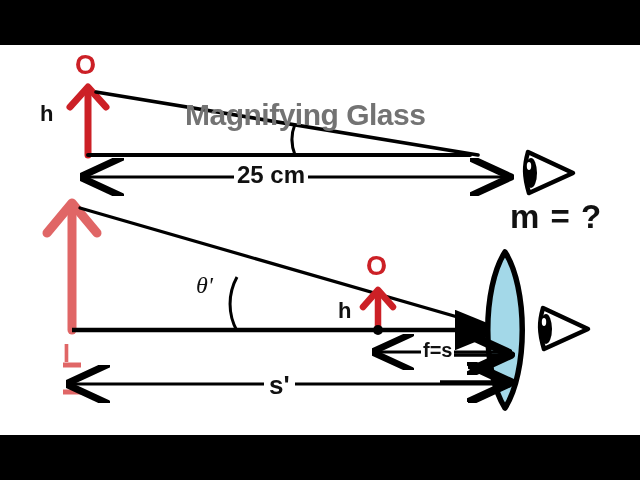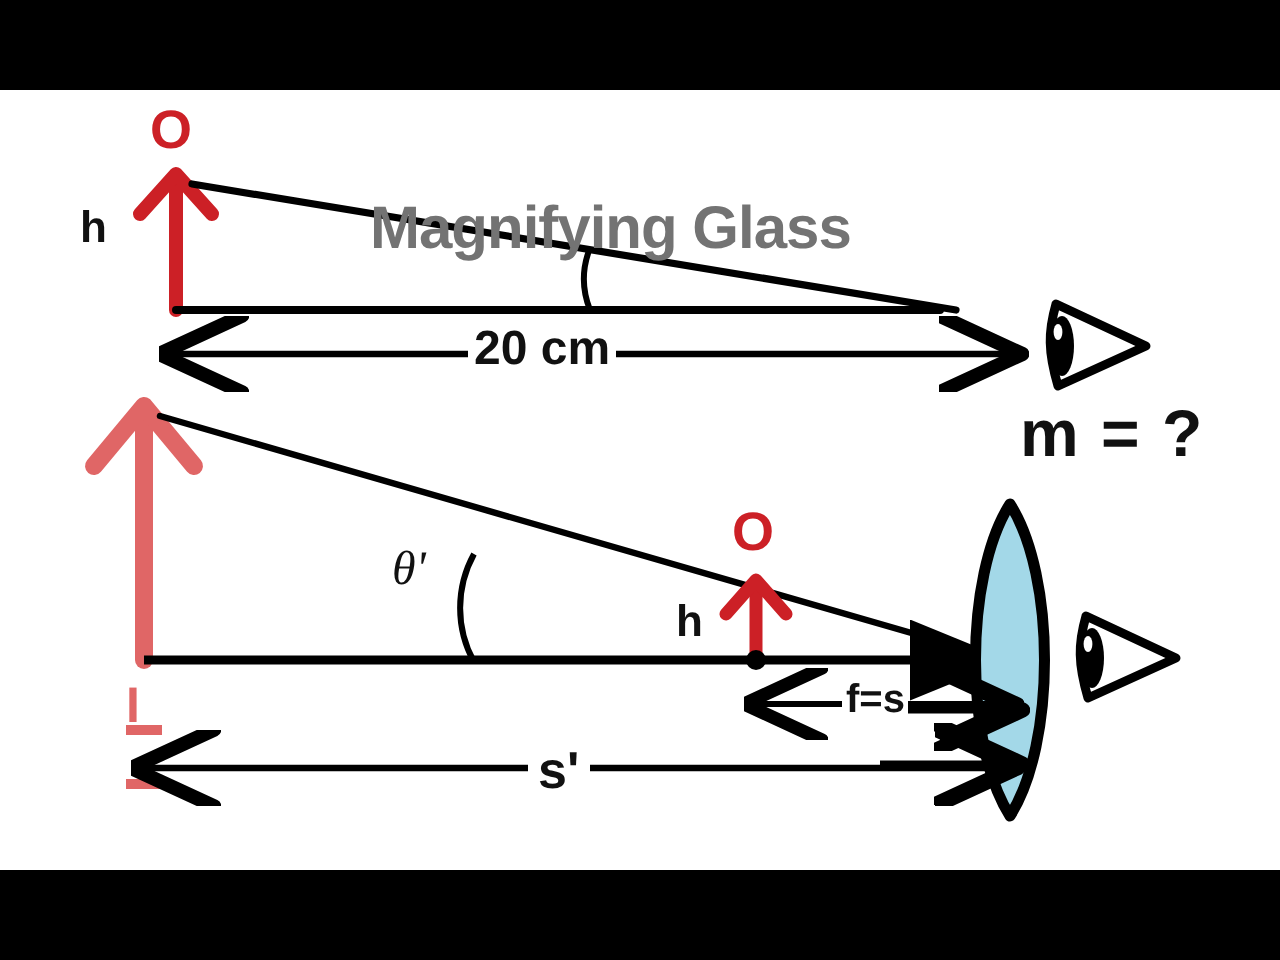--- a/index.html
+++ b/index.html
@@ -115,21 +115,21 @@
     </svg>
 
     <div class="lbl bold" id="title-text">Magnifying Glass</div>
 
     <div class="lbl bold" id="label-O-top">O</div>
 
     <div class="lbl bold" id="label-h-top">h</div>
 
     <div class="lbl serif-italic" id="label-theta-top">θ</div>
 
-    <div class="lbl bold" id="label-25cm">20 cm</div>
+    <div class="lbl bold" id="label-25cm">25 cm</div>
 
     <div class="lbl bold" id="label-m-eq">m = ?</div>
 
     <div class="lbl bold" id="label-I">I</div>
 
     <div class="lbl serif-italic" id="label-theta-prime">θ'</div>
 
     <div class="lbl bold" id="label-O-bot">O</div>
 
     <div class="lbl bold" id="label-h-bot">h</div>

